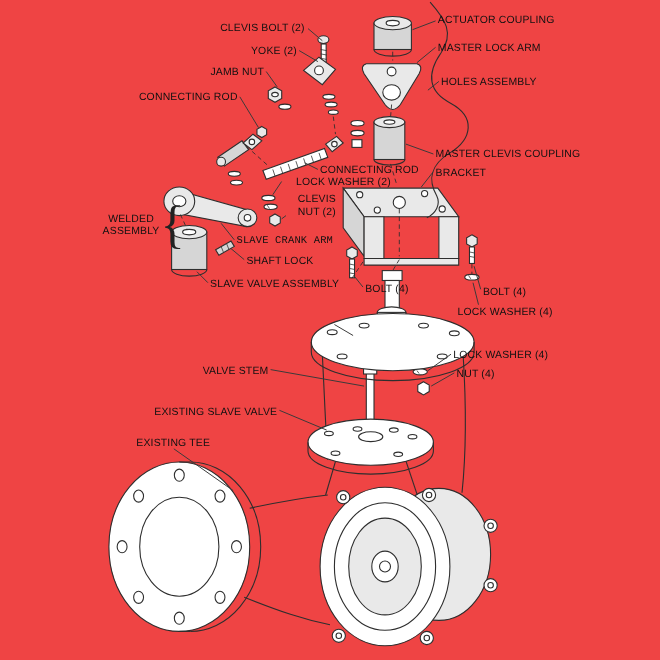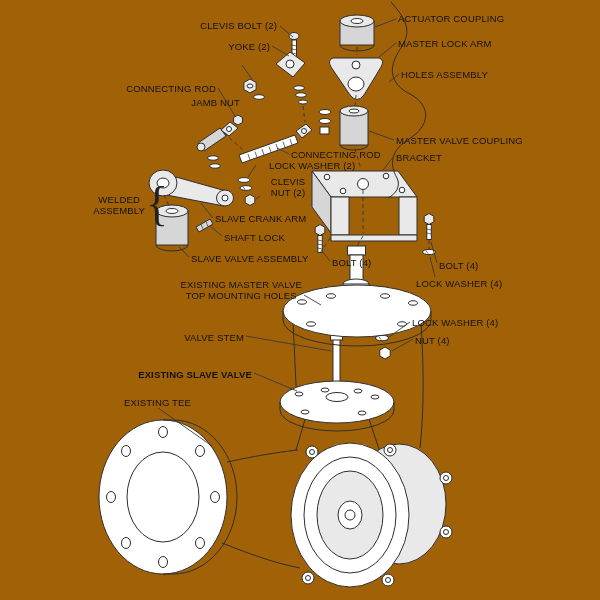--- a/index.html
+++ b/index.html
@@ -1,16 +1,16 @@
 <!DOCTYPE html>
 <html><head>
 <meta charset="utf-8">
 <style>
   html,body{margin:0;padding:0;background:#fff;}
-  #stage{position:relative;width:600px;height:600px;background:#a16207;overflow:hidden;
+  #stage{position:relative;width:600px;height:600px;background:#ef4444;overflow:hidden;
          font-family:"Liberation Sans",sans-serif;}
   #art{position:absolute;left:0;top:0;}
   .lbl{position:absolute;font-size:9.5px;line-height:11px;color:#111;
        letter-spacing:.15px;white-space:nowrap;}
   .lbl .row{display:block;text-align:center;}
   .ctr{text-align:center;white-space:normal;}
   .rt{text-align:right;}
   .brace{position:absolute;font-family:"Liberation Serif",serif;font-size:46px;
          line-height:46px;color:#222;transform:scaleY(1.05);}
   
@@ -266,50 +266,46 @@
       <line class="ldr" x1="246" y1="336" x2="331" y2="351"></line>
       <line class="ldr" x1="254" y1="373" x2="297" y2="391"></line>
       <line class="ldr" x1="158" y1="408" x2="212" y2="446"></line>
     </g>
   </svg>
 
   <div class="lbl" style="right:323px;top:20px;">CLEVIS BOLT (2)</div>
   <div class="lbl" style="left:398px;top:13px;">ACTUATOR COUPLING</div>
   <div class="lbl" style="right:330px;top:41px;">YOKE (2)</div>
   <div class="lbl" style="left:398px;top:38px;">MASTER LOCK ARM</div>
-  <div class="lbl" style="right:360px;top:60px;margin-top:37px;">JAMB NUT</div>
+  <div class="lbl" style="right:360px;top:60px;">JAMB NUT</div>
   <div class="lbl" style="left:401px;top:69px;">HOLES ASSEMBLY</div>
   <div class="lbl" style="right:384px;top:83px;">CONNECTING ROD</div>
-  <div class="lbl" style="left:396px;top:135px;">MASTER VALVE COUPLING</div>
+  <div class="lbl" style="left:396px;top:135px;">MASTER CLEVIS COUPLING</div>
   <div class="lbl" style="left:291px;top:149px;">CONNECTING ROD</div>
   <div class="lbl" style="left:396px;top:152px;">BRACKET</div>
   <div class="lbl" style="left:258px;top:160px;margin-left:11px;">LOCK WASHER (2)</div>
 
   <div class="lbl ctr" style="left:262px;top:176px;width:52px;">
     <span class="row">CLEVIS</span>
     <span class="row">NUT (2)</span>
   </div>
 
   <div class="lbl rt" style="right:455px;top:194px;">
     <span class="row">WELDED</span>
     <span class="row">ASSEMBLY</span>
   </div>
   <div class="brace" style="left:146px;top:181px;">{</div>
 
-  <div class="lbl" style="left:215px;top:213px;">SLAVE CRANK ARM</div>
+  <div class="lbl" style="left:215px;top:213px;font-family:Liberation Mono, monospace;">SLAVE CRANK ARM</div>
   <div class="lbl" style="left:224px;top:232px;">SHAFT LOCK</div>
   <div class="lbl" style="left:191px;top:253px;">SLAVE VALVE ASSEMBLY</div>
   <div class="lbl" style="left:332px;top:257px;">BOLT (4)</div>
   <div class="lbl" style="left:439px;top:260px;">BOLT (4)</div>
   <div class="lbl" style="left:416px;top:278px;">LOCK WASHER (4)</div>
 
-  <div class="lbl rt" style="right:298px;top:279px;">
-    <span class="row">EXISTING MASTER VALVE</span>
-    <span class="row">TOP MOUNTING HOLES</span>
-  </div>
 
   <div class="lbl" style="left:412px;top:317px;">LOCK WASHER (4)</div>
   <div class="lbl" style="left:415px;top:335px;">NUT (4)</div>
   <div class="lbl" style="right:356px;top:332px;">VALVE STEM</div>
-  <div class="lbl" style="right:348px;top:369px;font-weight:bold;">EXISTING SLAVE VALVE</div>
+  <div class="lbl" style="right:348px;top:369px;">EXISTING SLAVE VALVE</div>
   <div class="lbl" style="right:409px;top:397px;">EXISTING TEE</div>
 
 </div>
 
 </body></html>

